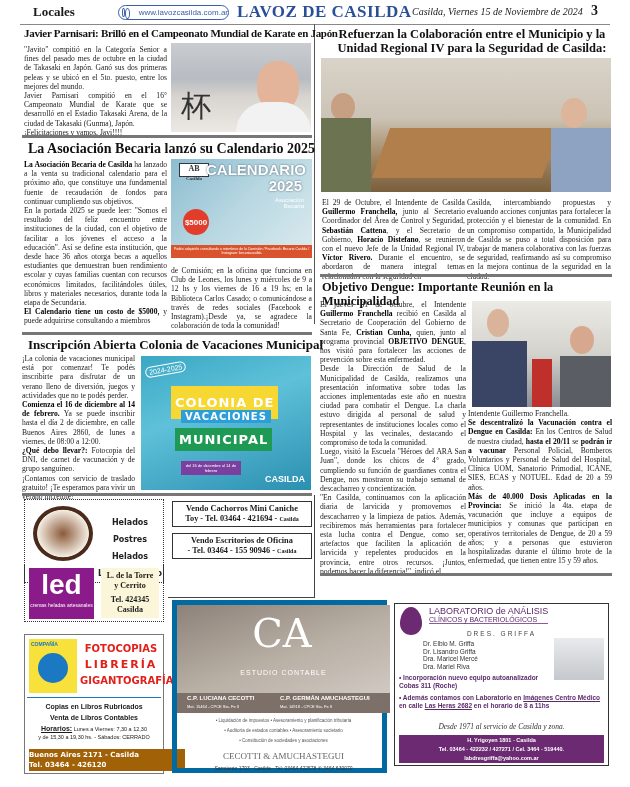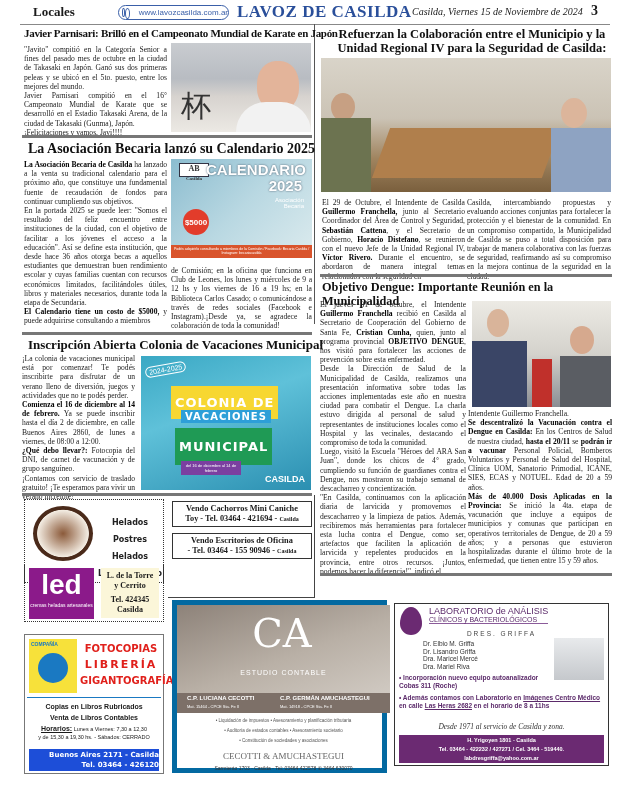--- a/index.html
+++ b/index.html
@@ -104,21 +104,21 @@
 <div class="abs txt" id="c-text">
  <p>¡La colonia de vacaciones municipal está por comenzar! Te podés inscribirte para disfrutar de un verano lleno de diversión, juegos y actividades que no te podés perder.</p>
  <p><b>Comienza el 16 de diciembre al 14 de febrero.</b><span> Ya se puede inscribir hasta el día 2 de diciembre, en calle Buenos Aires 2860, de lunes a viernes, de 08:00 a 12:00.</span></p>
  <p><b>¿Qué debo llevar?:</b><span> Fotocopia del DNI, de carnet de vacunación y de grupo sanguíneo.</span></p>
  <p>¡Contamos con servicio de traslado gratuito! ¡Te esperamos para vivir un verano increíble!</p>
 </div>
 <div class="abs photo" id="c-photo">
  <div style="position:absolute;left:4px;top:8px;border:1px solid #fff;border-radius:8px;color:#fff;font-size:7px;padding:1px 3px;transform:rotate(-10deg);font-family:'Liberation Sans',sans-serif">2024-2025</div>
  <div style="position:absolute;left:30px;top:30px;background:#f7d731;color:#fff;font-weight:bold;font-size:13px;padding:9px 4px;font-family:'DejaVu Sans',sans-serif;letter-spacing:1px">COLONIA DE</div>
  <div style="position:absolute;left:40px;top:54px;background:#2d9fd8;color:#fff;font-weight:bold;font-size:10px;padding:1px 4px;font-family:'DejaVu Sans',sans-serif;letter-spacing:1px">VACACIONES</div>
- <div style="position:absolute;left:34px;top:72px;background:#1f9a55;color:#fff;font-weight:bold;font-size:13px;padding:11px 4px;font-family:'DejaVu Sans',sans-serif;letter-spacing:1px">MUNICIPAL</div>
+ <div style="position:absolute;left:34px;top:72px;background:#1f9a55;color:#fff;font-weight:bold;font-size:13px;padding:4px 4px;font-family:'DejaVu Sans',sans-serif;letter-spacing:1px">MUNICIPAL</div>
  <div style="position:absolute;left:40px;top:105px;width:60px;background:#7b3fa0;color:#fff;font-size:4px;padding:2px;text-align:center;font-family:'Liberation Sans',sans-serif">del 16 de diciembre al 14 de febrero</div>
  <div style="position:absolute;right:6px;bottom:6px;color:#fff;font-weight:bold;font-size:9px;font-family:'Liberation Sans',sans-serif">CASILDA</div>
 </div>
 <div class="abs bar" id="c-bar"></div>
 
 <div class="abs" id="helados">
  <div style="position:absolute;left:8px;top:6px;width:60px;height:55px;border-radius:50%;background:radial-gradient(#8b5a3a,#f3ece2 60%,#4a2a1a 62%)"></div>
  <div style="position:absolute;left:72px;top:14px;width:66px;text-align:center;font-family:'DejaVu Sans',sans-serif;font-weight:bold;font-size:8px;line-height:17px;color:#222">
   <div>Helados</div>
   <div>Postres Helados</div>
@@ -150,21 +150,21 @@
  </div>
  <div style="position:absolute;left:2px;top:62px;width:134px;height:1px;background:#1a79c2"></div>
  <div style="position:absolute;left:2px;top:66px;width:134px;text-align:center;font-family:'Liberation Sans',sans-serif;font-weight:bold;font-size:7px;line-height:11px">
   <div>Copias en Libros Rubricados</div>
   <div>Venta de Libros Contables</div>
  </div>
  <div style="position:absolute;left:2px;top:90px;width:134px;text-align:center;font-family:'Liberation Sans',sans-serif;font-size:5.5px;line-height:8px">
   <div><u style="font-weight:bold;font-size:7px">Horarios:</u> <span>Lunes a Viernes: 7,30 a 12,30</span></div>
   <div>y de 15,30 a 19,30 hs. - Sábados: CERRADO</div>
  </div>
- <div style="position:absolute;left:4px;top:114px;width:130px;height:22px;background:#1d4ed8;color:#fff;text-align:right;font-family:'DejaVu Sans',sans-serif;font-weight:bold;font-size:7px;line-height:10px;padding-top:1px">
+ <div style="position:absolute;left:4px;top:114px;width:156px;height:22px;background:#a16207;color:#fff;text-align:left;font-family:'DejaVu Sans',sans-serif;font-weight:bold;font-size:7px;line-height:10px;padding-top:1px">
   <div>Buenos Aires 2171 - Casilda</div>
   <div>Tel. 03464 - 426120</div>
  </div>
 </div>
 
 <div class="abs" id="clasif">
  <div class="cls" style="position:absolute;left:4px;top:6px;width:140px">
       <div>Vendo Cachorros Mini Caniche</div>
       <div><span>Toy - Tel. 03464 - 421694 - </span><span style="font-size:6px">Casilda</span></div>
     </div>

